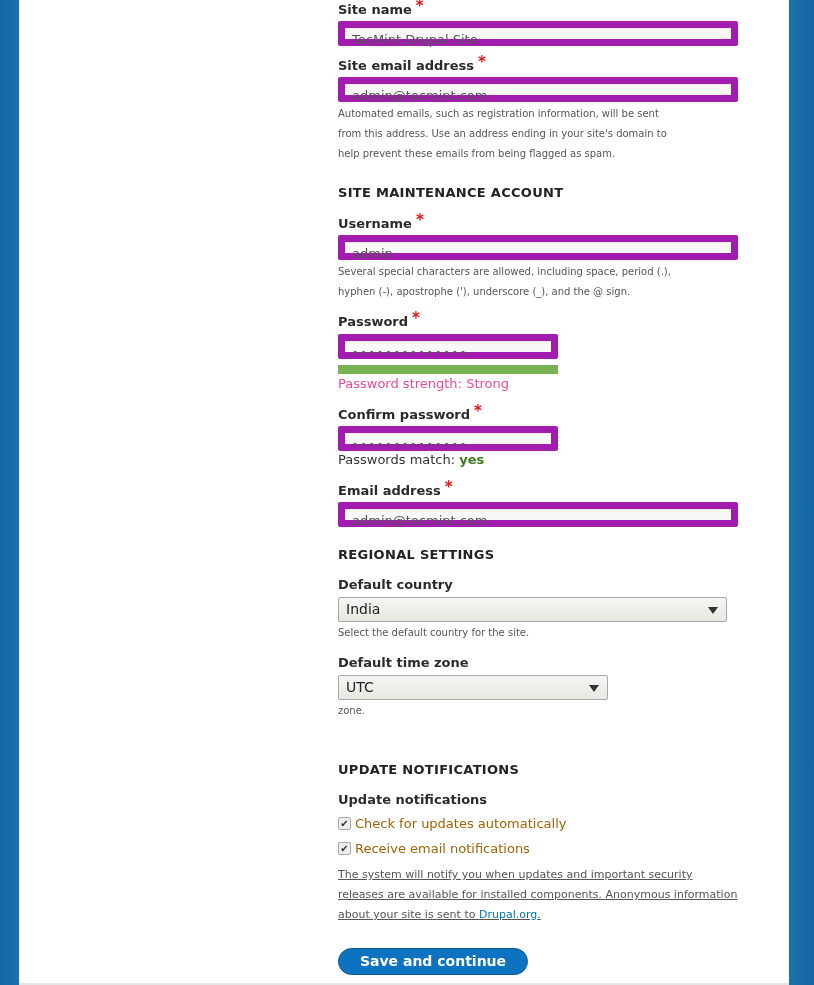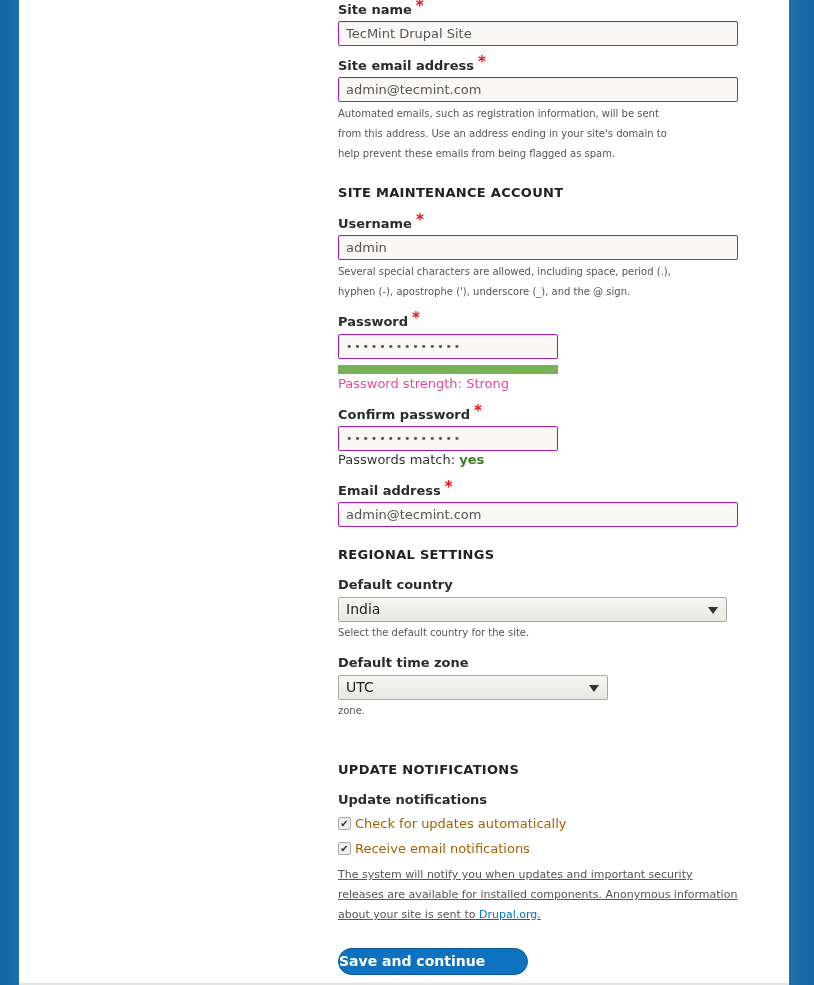--- a/index.html
+++ b/index.html
@@ -14,21 +14,21 @@
     .panel {
       position: absolute; left: 19px; top: 0; width: 770px; height: 983px;
       background: #fff; border-bottom: 2px solid #e4e4e4;
     }
     .form { position: absolute; left: 338px; top: 0; width: 400px; }
     .abs { position: absolute; }
     .label { font-size: 13px; font-weight: bold; color: #2b2b2b; white-space: nowrap; }
     .req { color: #e11; font-weight: bold; margin-left: 4px; position: relative; top: -3px; font-size: 15px; }
     .heading { font-size: 13px; font-weight: bold; color: #222; letter-spacing: 0.3px; text-transform: uppercase; }
     .input {
-      box-sizing: border-box; height: 25px; border: 1px solid #a21caf; border-radius: 2px;
+      box-sizing: border-box; height: 25px; border: 7px solid #a21caf; border-radius: 2px;
       background: #f9f8f6; font-family: "DejaVu Sans", sans-serif; font-size: 13px; color: #555;
       padding: 0 7px; line-height: 23px; box-shadow: inset 0 1px 1px rgba(0,0,0,0.06);
     }
     .pw { letter-spacing: 1.8px; font-size: 11px; color: #555; }
     .desc { font-size: 10px; color: #555; line-height: 20px; }
     .desc-small { font-size: 11px; color: #555; line-height: 20px; }
     .select {
       box-sizing: border-box; height: 25px; border: 1px solid #a8a8a8; border-radius: 2px;
       background: linear-gradient(#f6f6f3, #e8e7e1); font-size: 14px; color: #222; padding: 0 7px; line-height: 23px;
     }
@@ -40,21 +40,21 @@
     .yes { color: #3d7a1a; font-weight: bold; }
     .cb {
       width: 11px; height: 11px; border: 1px solid #aaa; border-radius: 2px; background: #eee;
       font-size: 10px; line-height: 11px; text-align: center; color: #333;
     }
     .cb-label { font-size: 13px; color: #a16207; }
     a.link { color: #0074bd; text-decoration: none; margin-top: 8px; }
     .btn {
       box-sizing: border-box; width: 190px; height: 27px; border-radius: 14px;
       background: #0d72c0; border: 1px solid #0a5a99; color: #fff;
-      font-family: "DejaVu Sans", sans-serif; font-size: 14px; font-weight: bold; text-align: left; line-height: 25px;
+      font-family: "DejaVu Sans", sans-serif; font-size: 14px; font-weight: bold; text-align: center; line-height: 25px;
     }
   </style>
 </head>
 <body>
 
 <div class="panel"></div>
 
 <div class="form">
 
   <div class="abs label" style="top:0px;left:0;"><span>Site name</span><span class="req">*</span></div>

